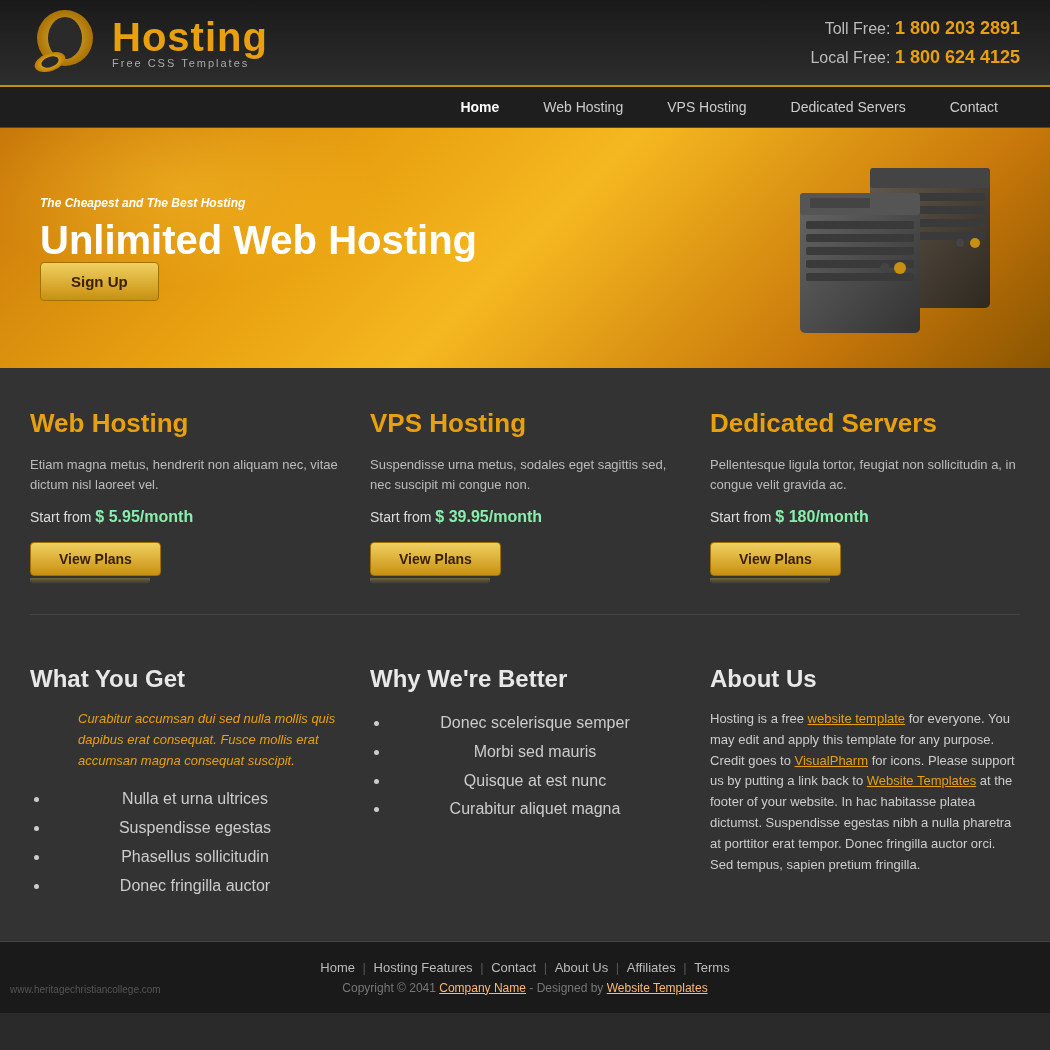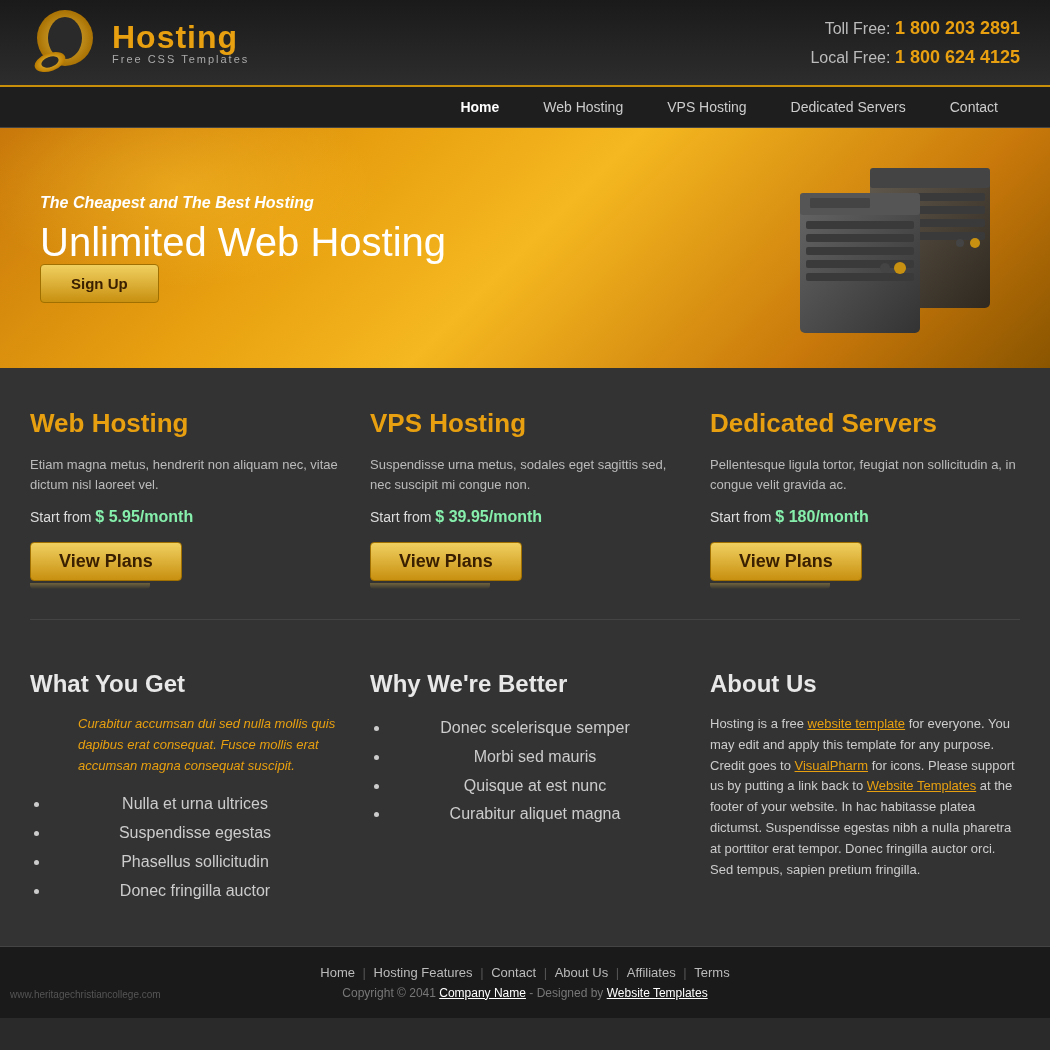--- a/index.html
+++ b/index.html
@@ -24,21 +24,21 @@
       display: flex;
       align-items: center;
       gap: 12px;
     }
     #logo-icon {
       width: 70px;
       height: 65px;
     }
     #logo-text-area { display: flex; flex-direction: column; }
     #logo-title {
-      font-size: 32px;
+      font-size: 40px;
       color: #e8a010;
       font-weight: bold;
       letter-spacing: 1px;
       line-height: 1;
     }
     #logo-subtitle {
       font-size: 11px;
       color: #aaa;
       letter-spacing: 2px;
     }
@@ -89,27 +89,27 @@
       top: -40px; left: -20px;
       width: 400px; height: 200px;
       background: radial-gradient(ellipse, rgba(255,200,50,0.4) 0%, transparent 70%);
       border-radius: 50%;
     }
     #banner-content { max-width: 480px; z-index: 1; }
     #banner-tagline {
       color: #fff;
       font-style: italic;
       font-weight: bold;
-      font-size: 16px;
+      font-size: 12px;
       margin-bottom: 8px;
     }
     #banner-title {
       color: #fff;
       font-size: 40px;
-      font-weight: normal;
+      font-weight: bold;
       line-height: 1.1;
     }
     #banner-desc {
       color: #fff;
       font-size: 14px;
       line-height: 1.5;
       margin-bottom: 20px;
     }
     #banner-desc a { color: #fff; font-weight: bold; text-decoration: underline; }
     #signup-btn {
@@ -167,21 +167,21 @@
     .plan-price .price-val {
       color: #86efac;
       font-weight: bold;
       font-size: 16px;
     }
     .view-plans-btn {
       background: linear-gradient(180deg, #f0d060 0%, #c89010 100%);
       border: 1px solid #a07000;
       color: #3a2000;
       padding: 8px 28px;
-      font-size: 18px;
+      font-size: 14px;
       font-weight: bold;
       border-radius: 4px;
       cursor: pointer;
       display: inline-block;
     }
     .btn-reflection {
       height: 6px;
       background: linear-gradient(180deg, rgba(255,210,80,0.3), transparent);
       border-radius: 0 0 4px 4px;
       margin-top: 2px;
@@ -241,21 +241,21 @@
     }
     #footer-links a {
       color: #bbb;
       text-decoration: none;
     }
     #footer-links span { color: #555; margin: 0 4px; }
     #footer-copy {
       font-size: 12px;
       color: #777;
     }
-    #footer-copy a { color: #ffffff; text-decoration: underline; }
+    #footer-copy a { color: #fdba74; text-decoration: underline; }
     #footer-watermark {
       position: absolute;
       bottom: 18px;
       left: 10px;
       font-size: 10px;
       color: #555;
     }
     #page-wrap { position: relative; }
   </style>
 </head>

